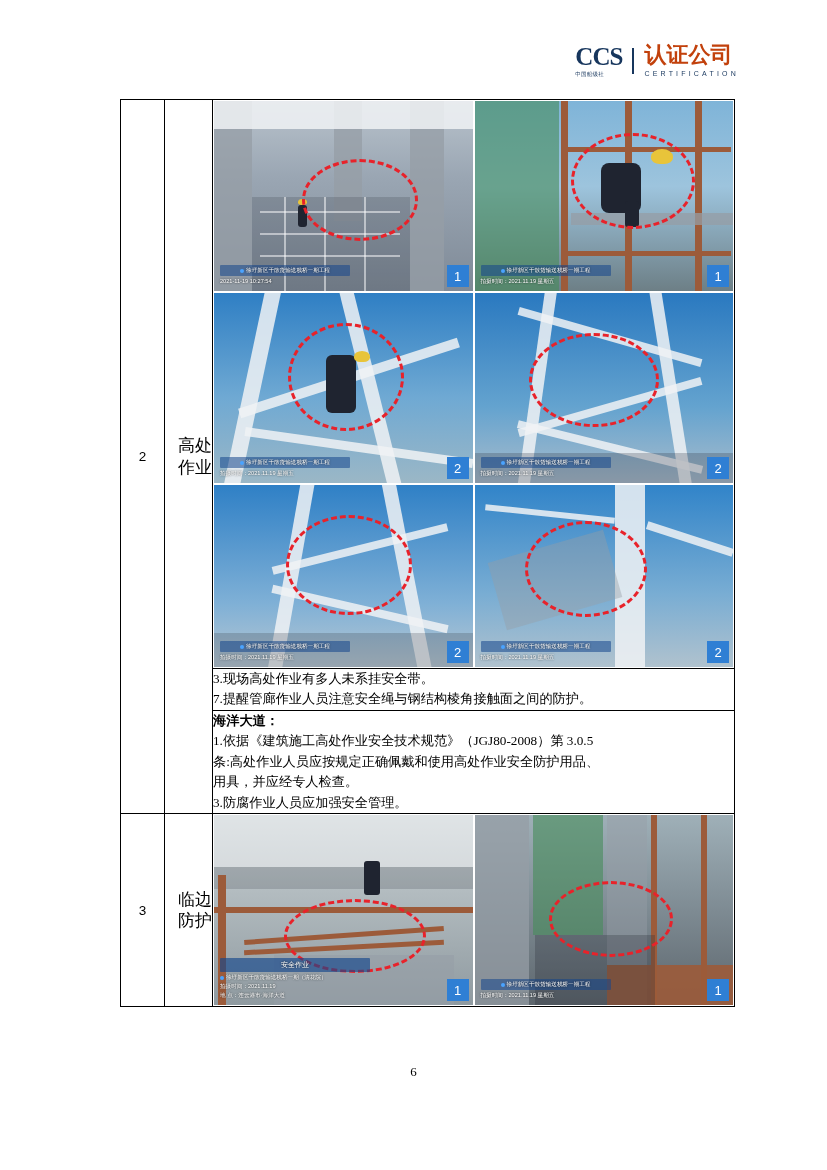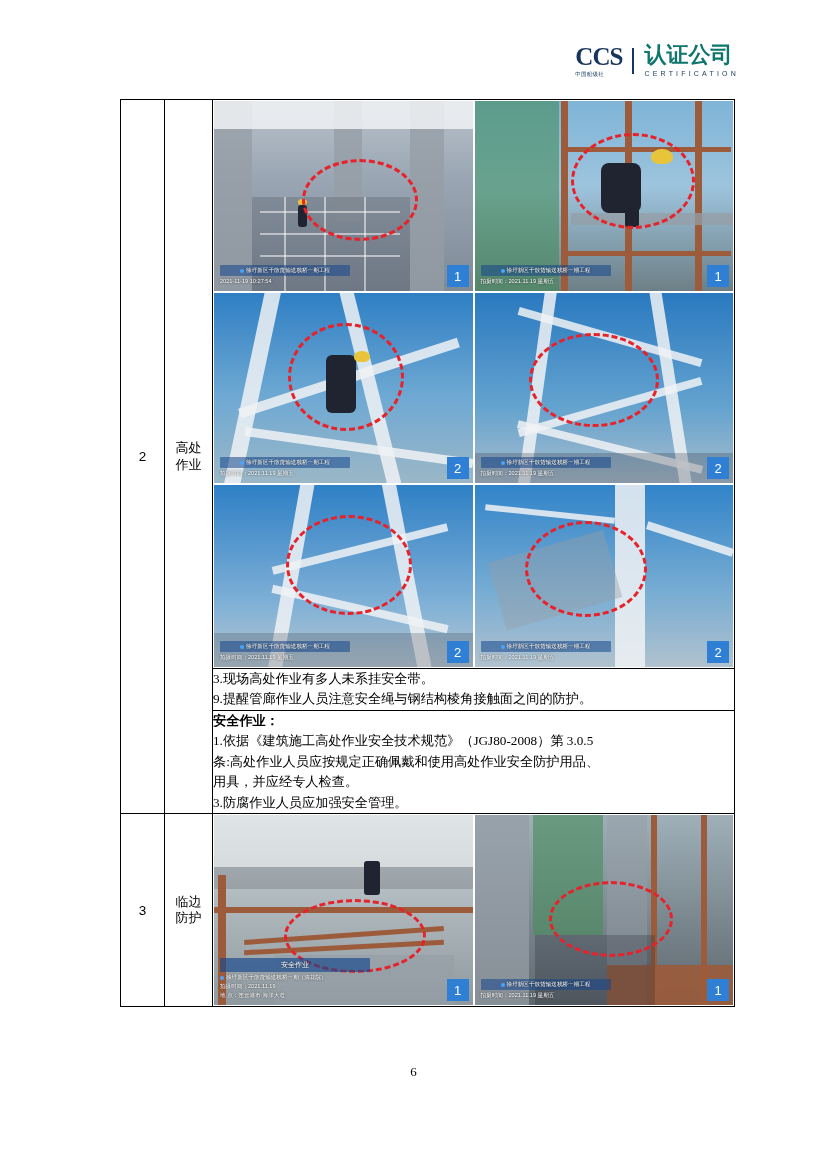--- a/index.html
+++ b/index.html
@@ -37,21 +37,21 @@
     color: #17365d;
     letter-spacing: 0.2px;
     line-height: 1;
     margin-top: 3px;
   }
   .logo-col { display: flex; flex-direction: column; }
   .logo-cn {
     font-family: "Liberation Sans", "DejaVu Sans", sans-serif;
     font-weight: bold;
     font-size: 22px;
-    color: #0f766e;
+    color: #c2410c;
     line-height: 1;
   }
   .logo-en {
     font-size: 7px;
     color: #17365d;
     letter-spacing: 3.2px;
     line-height: 1;
     margin-top: 4px;
   }
   .logo-divider {
@@ -66,21 +66,21 @@
     width: 614px;
     border-collapse: collapse;
     table-layout: fixed;
   }
   .doc-table td {
     border: 1px solid #000;
     padding: 0;
     vertical-align: middle;
   }
   .col-no { width: 44px; text-align: center; font-size: 13.5px; }
-  .col-cat { width: 48px; text-align: center; font-size: 13px; padding-left: 5px; line-height: 1.25; }
+  .col-cat { width: 48px; text-align: right; font-size: 17px; padding-left: 5px; line-height: 1.25; }
   .col-body { width: 522px; }
 
   .photo-grid {
     display: grid;
     grid-template-columns: 1fr 1fr;
     gap: 0;
     width: 100%;
   }
   .photo {
     position: relative;
@@ -313,27 +313,27 @@
           <div class="badge">2</div>
         </div>
 
       </div>
     </td>
   </tr>
 
   <tr>
     <td class="notes">
       <div>3.现场高处作业有多人未系挂安全带。</div>
-      <div>9.提醒管廊作业人员注意安全绳与钢结构棱角接触面之间的防护。</div>
+      <div>7.提醒管廊作业人员注意安全绳与钢结构棱角接触面之间的防护。</div>
     </td>
   </tr>
 
   <tr>
     <td class="advice">
-      <div class="adv-title">安全作业：</div>
+      <div class="adv-title">海洋大道：</div>
       <div>1.依据《建筑施工高处作业安全技术规范》（JGJ80-2008）第 3.0.5</div>
       <div>条:高处作业人员应按规定正确佩戴和使用高处作业安全防护用品、</div>
       <div>用具，并应经专人检查。</div>
       <div>3.防腐作业人员应加强安全管理。</div>
     </td>
   </tr>
 
   <tr>
     <td class="col-no">3</td>
     <td class="col-cat">

